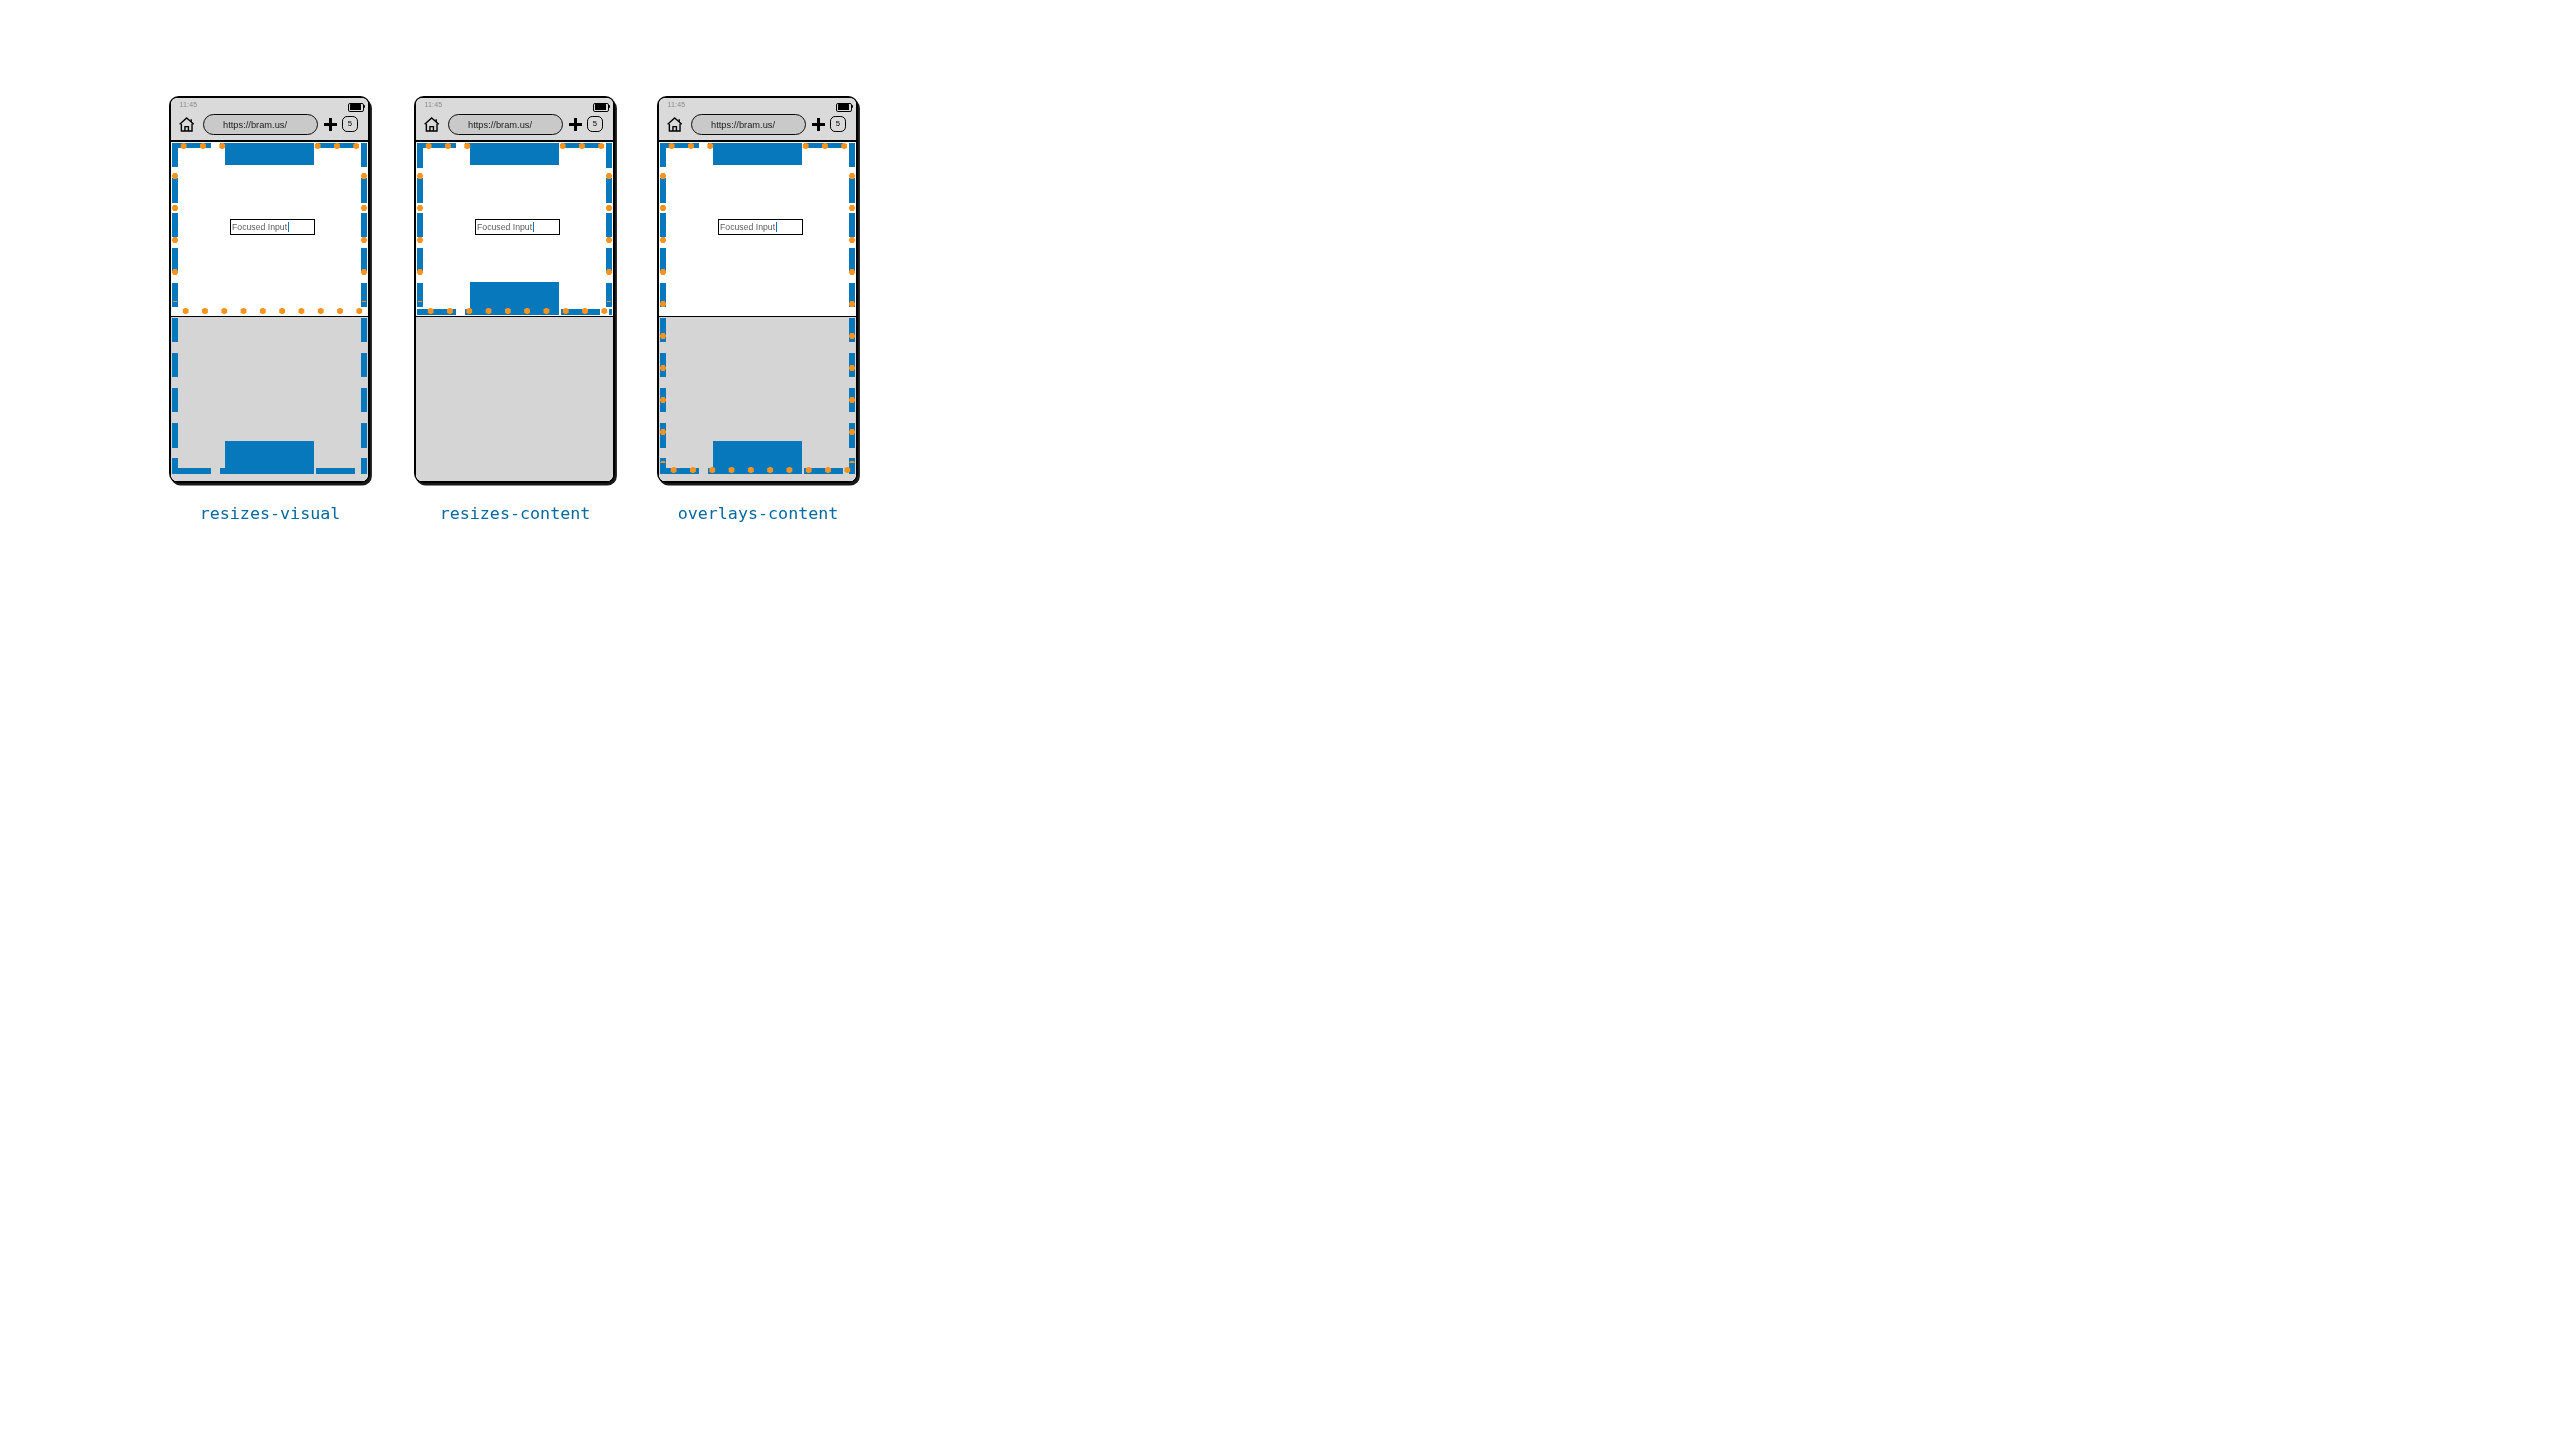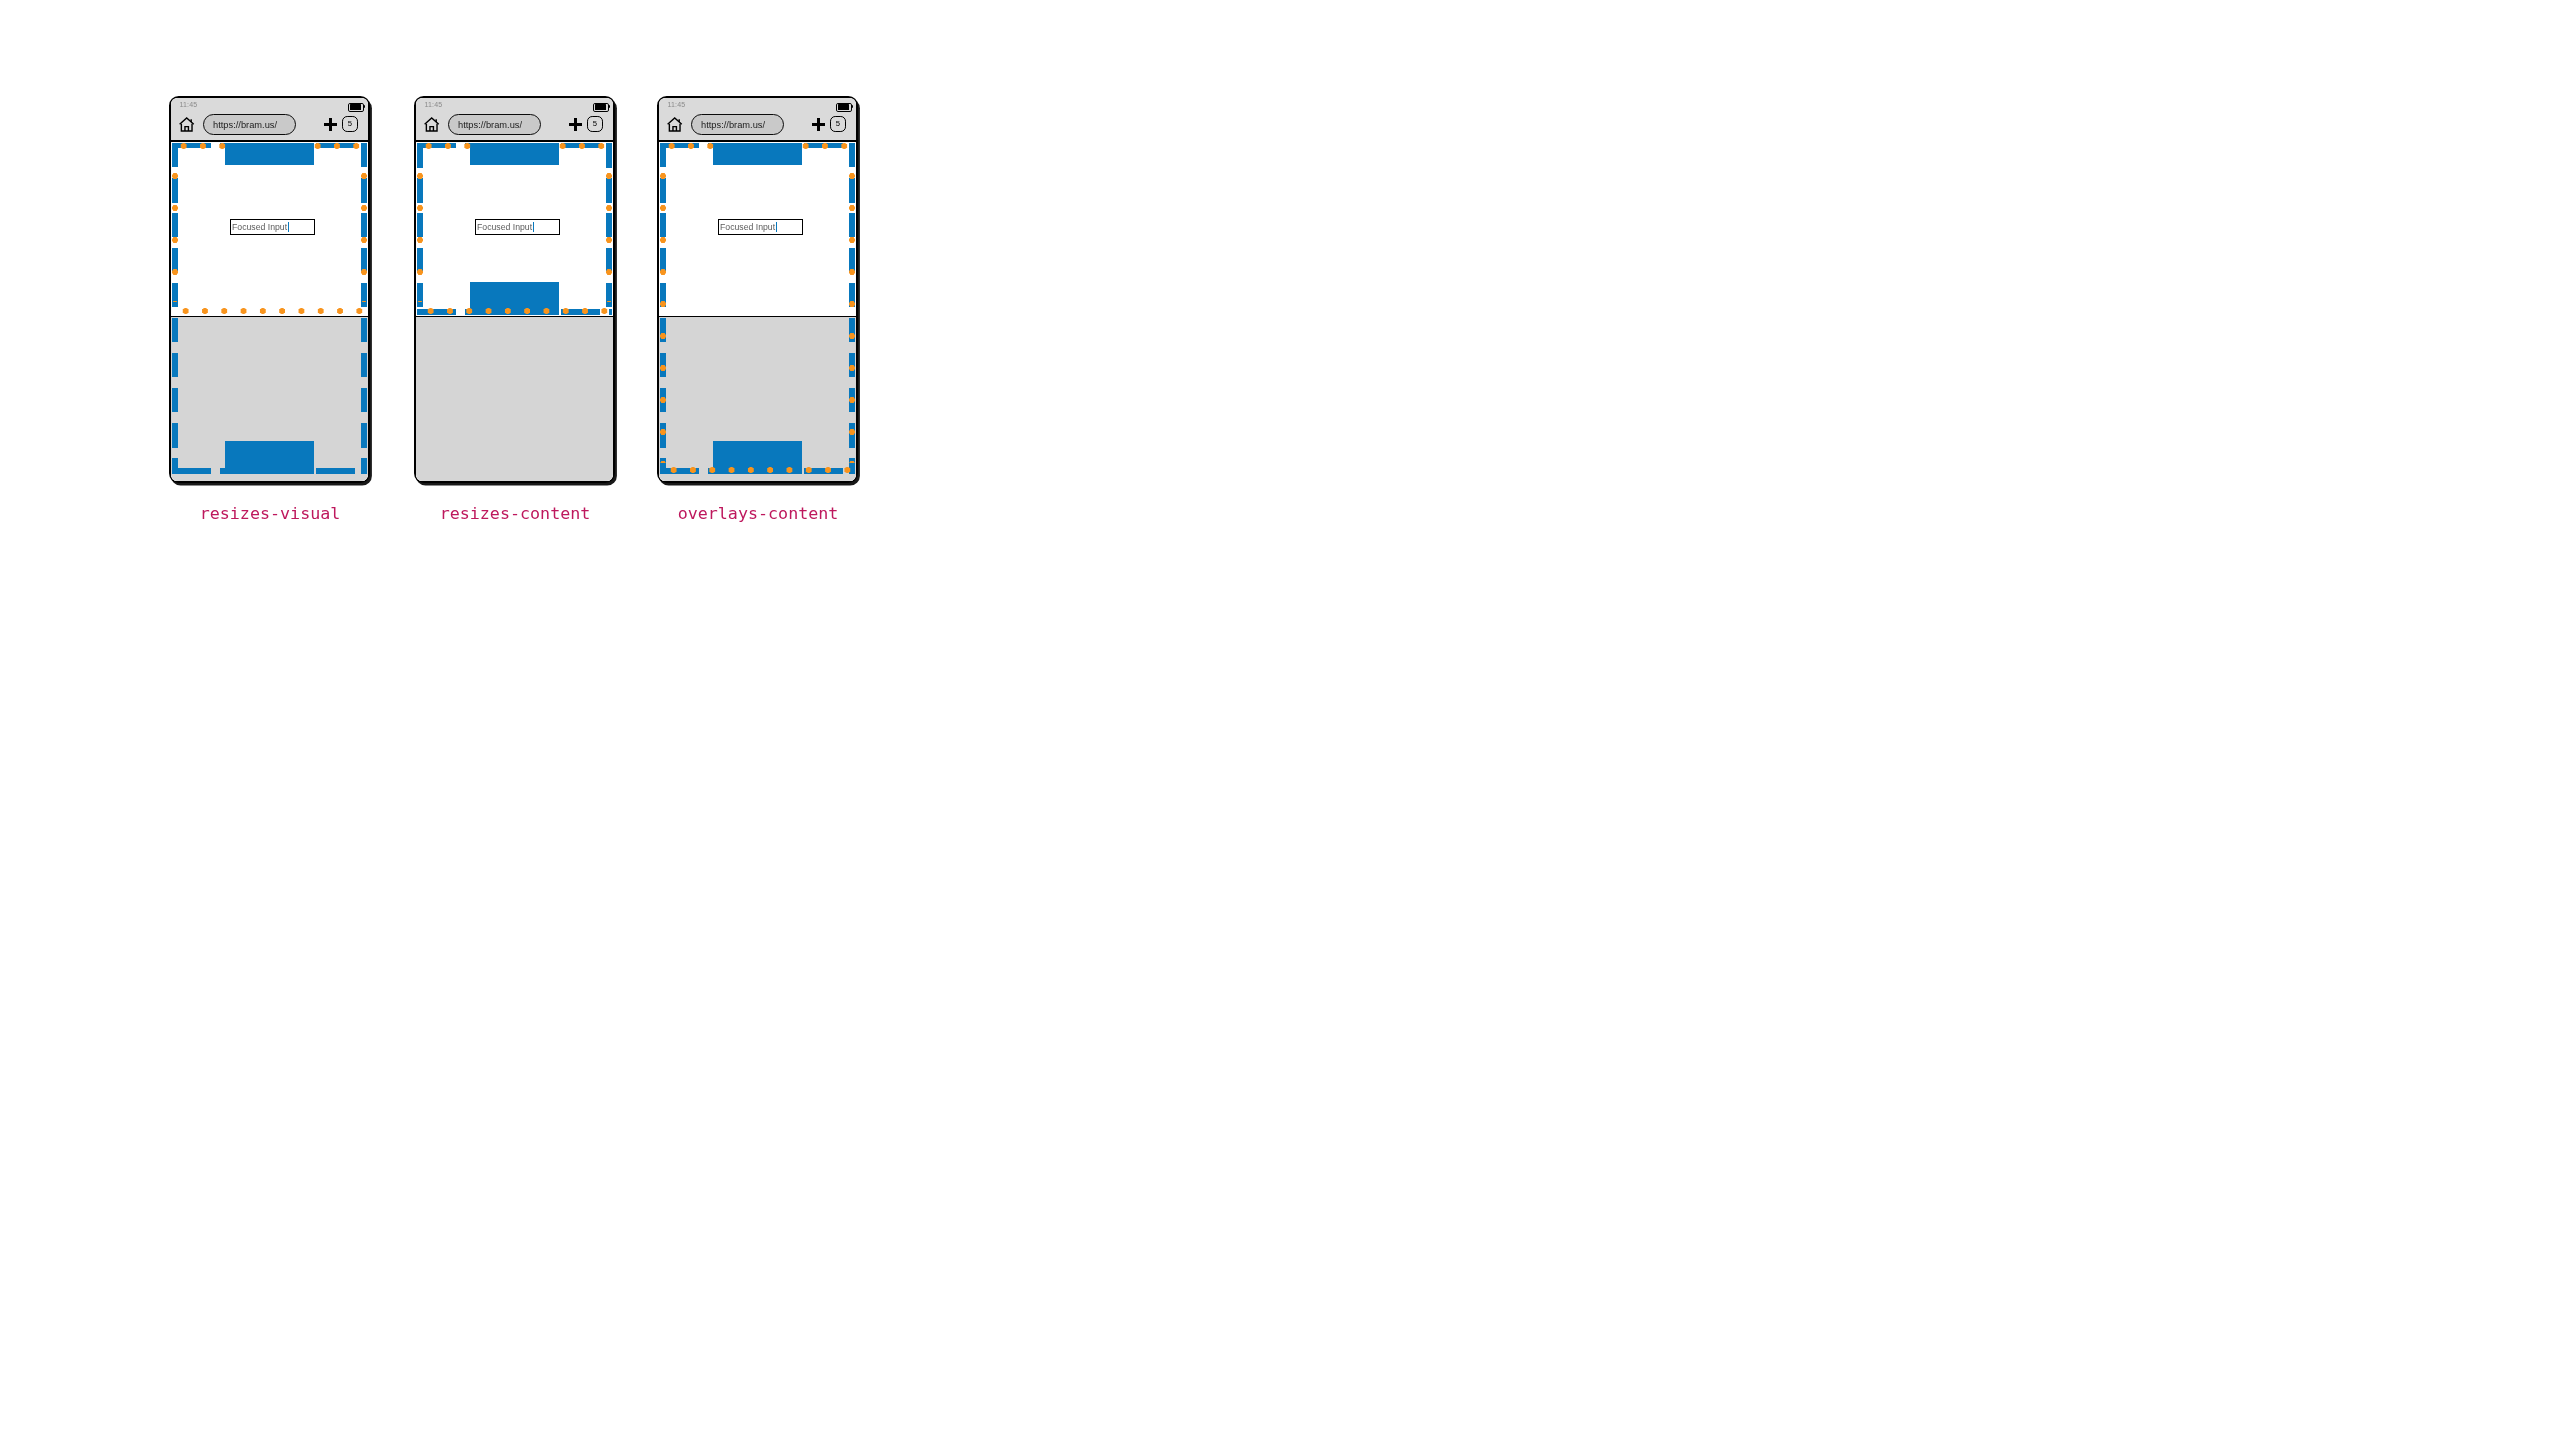--- a/index.html
+++ b/index.html
@@ -13,23 +13,23 @@
     box-shadow:1.9px 2.6px 0 rgba(0,0,0,0.9);}
   .screen{position:absolute;inset:0;border-radius:6.4px;overflow:hidden;background:#fff;}
 
   
   .chrome{position:absolute;left:0;top:0;right:0;height:42px;background:var(--chrome,#dadada);}
   .status-time{position:absolute;left:8.4px;top:3.2px;font-size:7px;color:#8a8a8a;letter-spacing:0.2px;}
   .battery{position:absolute;right:4.5px;top:4.5px;width:13.5px;height:7px;border:1px solid #000;border-radius:1.9px;}
   .battery-fill{position:absolute;left:0.6px;top:0.6px;bottom:0.6px;right:1.9px;background:#000;border-radius:0.6px;}
   .battery-nub{position:absolute;right:-2.9px;top:1.6px;width:1.9px;height:3.2px;background:#000;border-radius:0 1px 1px 0;}
   .home{position:absolute;left:7px;top:18px;width:17.4px;height:16.7px;}
-  .urlbar{position:absolute;left:32px;top:16px;width:93px;height:21px;background:#c9c9c9;
+  .urlbar{position:absolute;left:32px;top:16px;width:115px;height:21px;background:#c9c9c9;
     border:1.6px solid #0b0b0b;border-radius:11.6px;display:flex;align-items:center;
-    padding-left:9px;box-sizing:border-box;font-size:9.3px;color:#1c1c1c;}
+    padding-left:19px;box-sizing:border-box;font-size:9.3px;color:#1c1c1c;}
   .plus{position:absolute;left:153px;top:20px;width:13px;height:13px;}
   .plus::before{content:'';position:absolute;left:0;top:4.6px;width:13px;height:3.6px;background:#000;}
   .plus::after{content:'';position:absolute;left:4.6px;top:0;width:3.6px;height:13px;background:#000;}
   .tabbox{position:absolute;left:171px;top:18px;width:16px;height:15.5px;border:1.6px solid #000;
     border-radius:5.2px;box-sizing:border-box;display:flex;align-items:center;justify-content:center;
     font-size:7.7px;color:#000;}
 
   .separator{position:absolute;left:0;right:0;top:42px;height:1.9px;background:#000;}
 
   
@@ -75,21 +75,21 @@
   .mode-overlays-content .ftr{top:299px;}
   .mode-resizes-content .ftr{top:140px;}
 
   
   .finput{position:absolute;left:59px;top:77px;width:85px;height:16px;background:#fff;
     border:1.3px solid #000;z-index:5;display:flex;align-items:center;padding-left:1px;
     box-sizing:border-box;font-size:8.7px;color:#5c5c5c;}
   .caret{display:inline-block;width:1.3px;height:10.3px;background:var(--blue,#0878bd);margin-left:0.6px;}
 
   .caption{position:absolute;left:0;top:407px;width:202px;text-align:center;
-    font-family:"DejaVu Sans Mono","Liberation Mono",monospace;font-size:16.7px;color:#be185d;}
+    font-family:"DejaVu Sans Mono","Liberation Mono",monospace;font-size:16.7px;color:#0369a1;}
 </style>
 </head>
 <body>
 
 <div id="stage">
   <div class="phone-unit" style="left: 169px;">
     <div class="phone-frame">
       <div class="screen">
 
         <div class="chrome">

